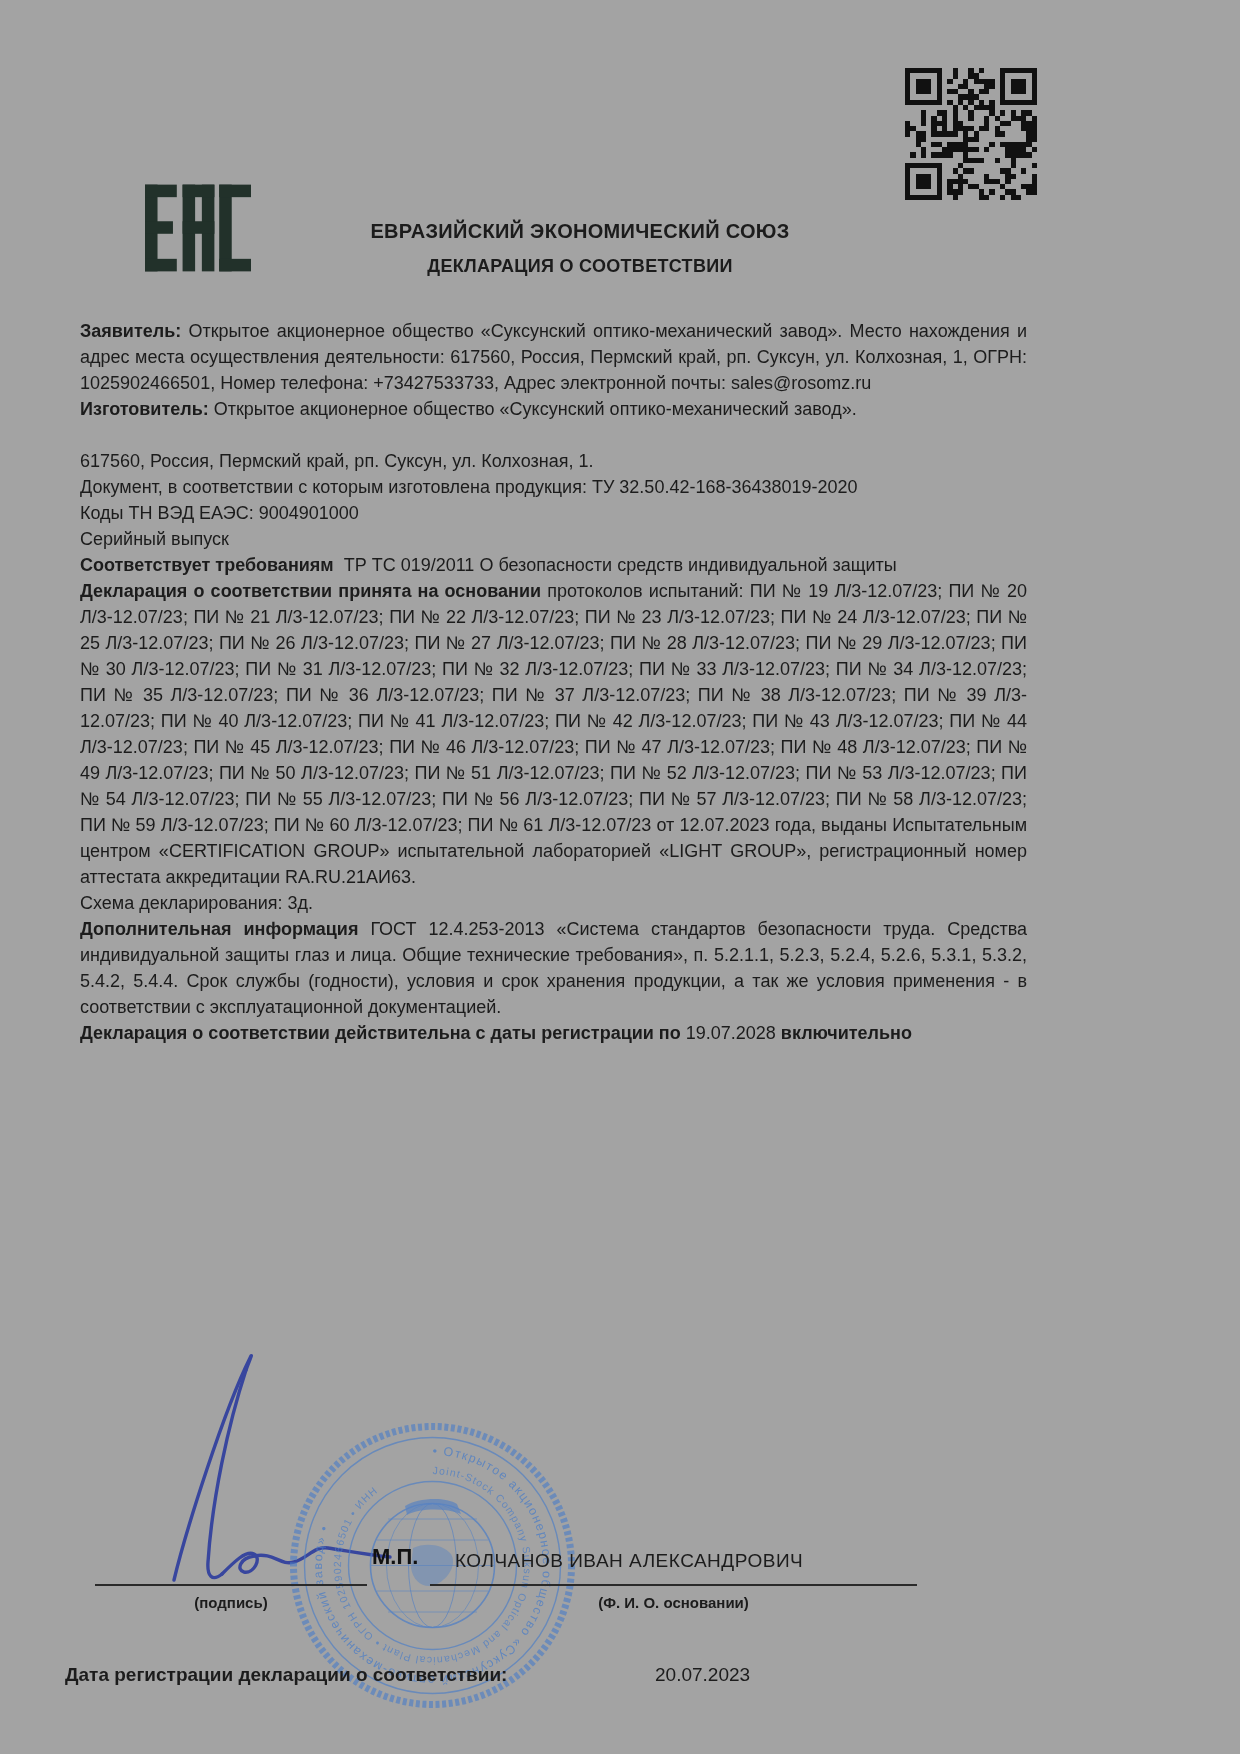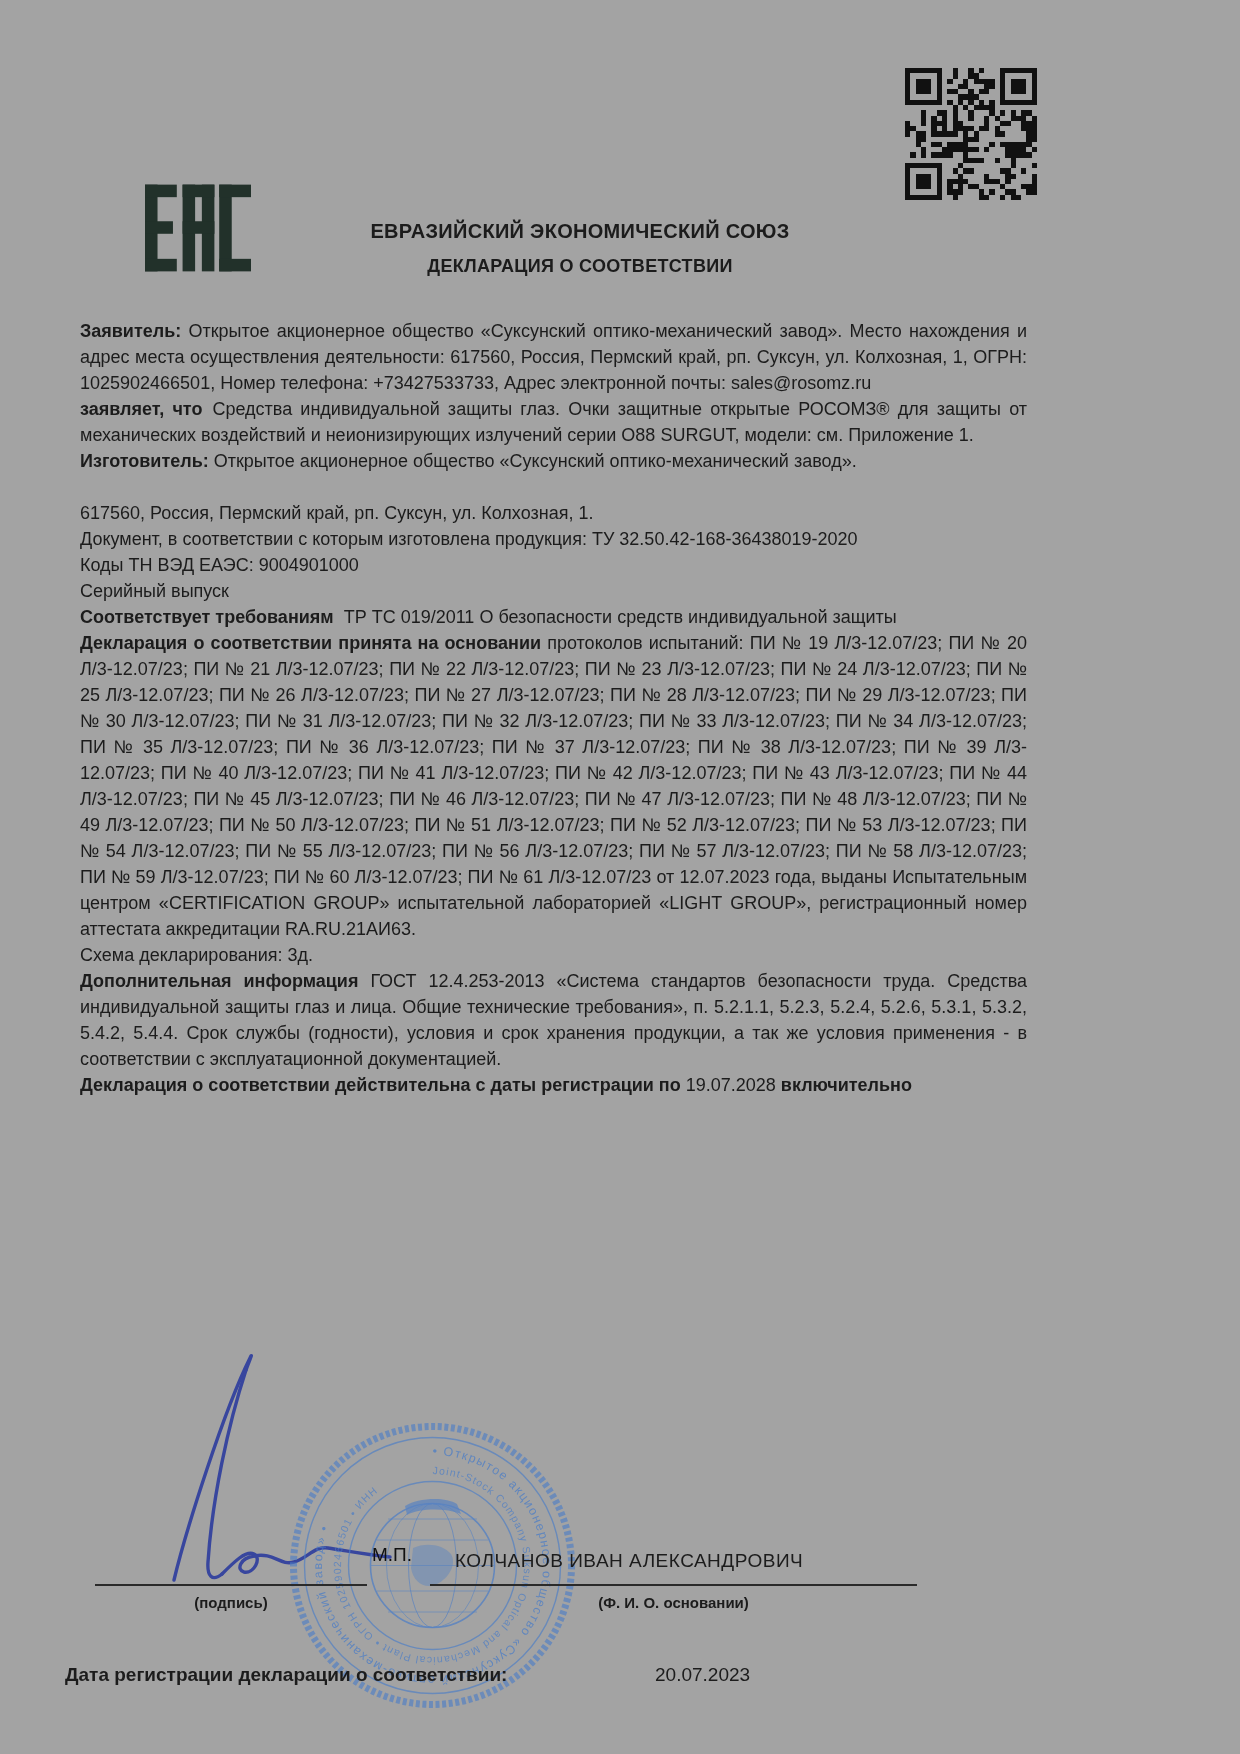--- a/index.html
+++ b/index.html
@@ -32,21 +32,21 @@
   .p-complies{margin-top:16px;}
   .p-basis{margin-top:22px;}
   .p-scheme{margin-top:0;}
   .p-additional{margin-top:26px;}
   .p-validity{margin-top:26px;}
   .mline{text-align:left;}
 
   
   .sig-svg{position:absolute;left:128px;top:1330px;width:270px;height:280px;}
   .stamp-svg{position:absolute;left:285px;top:1418px;width:295px;height:295px;opacity:.85;}
-  .mp{position:absolute;left:372px;top:1544px;font-size:19px;font-weight:400;color:#111;}
+  .mp{position:absolute;left:372px;top:1544px;font-size:22px;font-weight:700;color:#111;}
   .sig-line{position:absolute;left:95px;top:1584px;width:272px;border-top:2px solid #2a2a2a;}
   .sig-caption{position:absolute;left:95px;top:1594px;width:272px;text-align:center;font-size:15px;font-weight:700;}
   .name{position:absolute;left:455px;top:1550px;font-size:19px;letter-spacing:.5px;white-space:nowrap;}
   .name-line{position:absolute;left:430px;top:1584px;width:487px;border-top:2px solid #2a2a2a;}
   .name-caption{position:absolute;left:430px;top:1594px;width:487px;text-align:center;font-size:15px;font-weight:700;}
 
   
   .reg-row{position:absolute;left:65px;width:1110px;font-size:19px;}
   .reg-row .rlabel{font-weight:700;}
   .reg-row .rvalue{position:absolute;left:590px;top:0;font-weight:400;white-space:nowrap;}
@@ -383,21 +383,20 @@
   <div class="titles">
     <div class="title-union">ЕВРАЗИЙСКИЙ ЭКОНОМИЧЕСКИЙ СОЮЗ</div>
     <div class="title-doc">ДЕКЛАРАЦИЯ О СООТВЕТСТВИИ</div>
   </div>
 
   <div class="doc-body">
 
     <p><span class="lbl">Заявитель:</span> <span>Открытое акционерное общество «Суксунский оптико-механический завод». Место нахождения и адрес места осуществления деятельности: 617560, Россия, Пермский край, рп. Суксун, ул. Колхозная, 1, ОГРН: 1025902466501, Номер телефона: +73427533733, Адрес электронной почты: sales@rosomz.ru</span></p>
 
 
-    <p class="p-declares"><span class="lbl">заявляет, что</span><span class="gap">Средства индивидуальной защиты глаз. Очки защитные открытые РОСОМЗ® для защиты от механических воздействий и неионизирующих излучений серии О88 SURGUT, модели: см. Приложение 1.</span></p>
 
     <p class="p-manufacturer np">
       <span class="mline"><span class="lbl">Изготовитель:</span> <span>Открытое акционерное общество «Суксунский оптико-механический завод».</span></span><br>
       <br>
       <span class="mline">617560, Россия, Пермский край, рп. Суксун, ул. Колхозная, 1.</span><br>
       <span class="mline">Документ, в соответствии с которым изготовлена продукция: ТУ 32.50.42-168-36438019-2020</span><br>
       <span class="mline">Коды ТН ВЭД ЕАЭС: 9004901000</span><br>
       <span class="mline">Серийный выпуск</span>
     </p>
 

